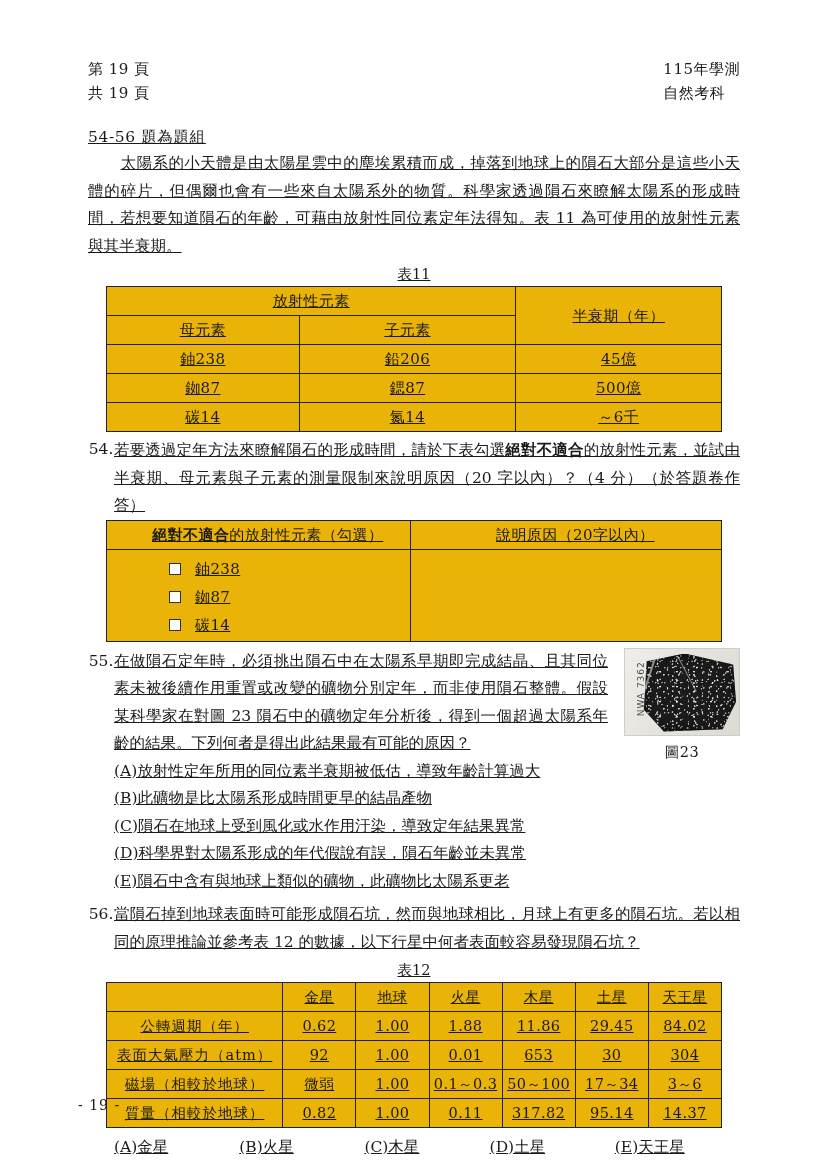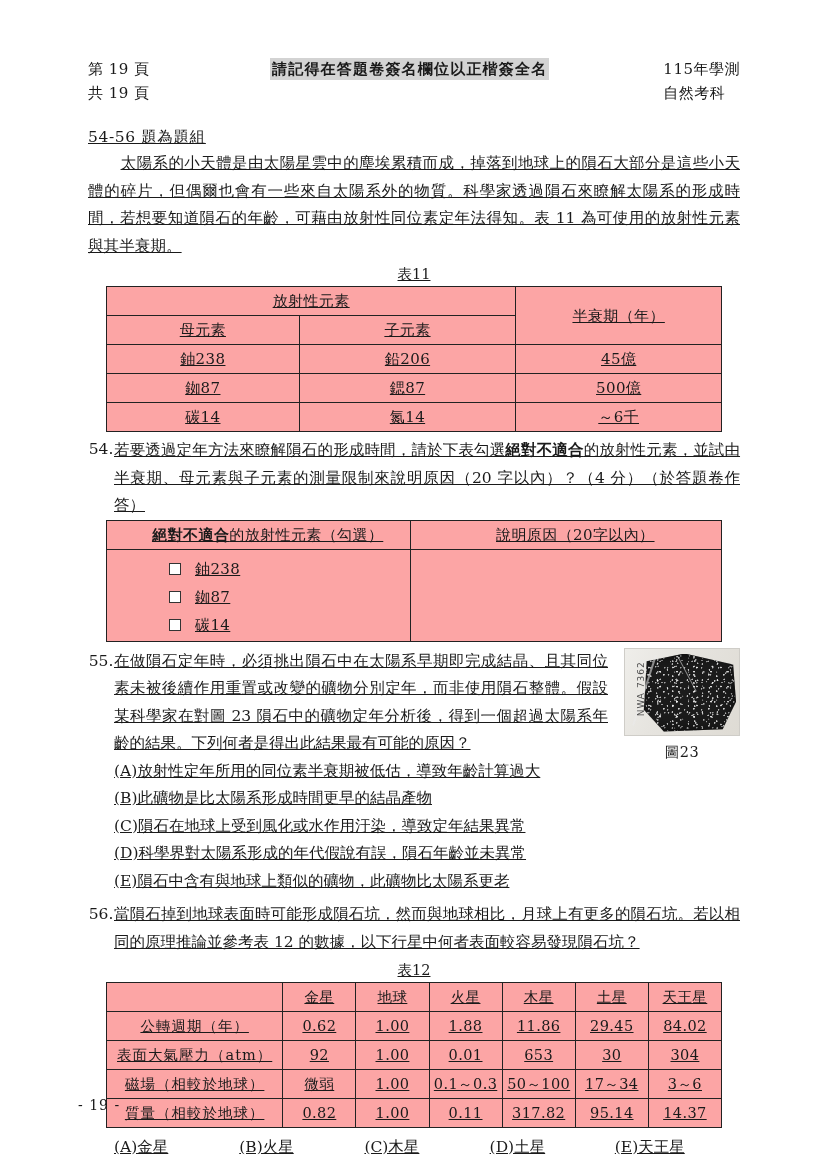--- a/index.html
+++ b/index.html
@@ -95,21 +95,21 @@
     font-size: 14.5px;
     line-height: 20px;
     margin: 4px 0 2px 0;
   }
 
   
   table.doc {
     border-collapse: collapse;
     font-size: 15px;
     margin: 0 auto;
-    background: #fca5a5;
+    background: #eab308;
   }
   table.doc td, table.doc th {
     border: 1px solid #222;
     padding: 2px 4px;
     text-align: center;
     font-weight: normal;
     line-height: 24px;
     letter-spacing: 0.4px;
   }
 
@@ -287,21 +287,20 @@
 </head>
 <body>
 
 <div class="page">
 
   <div class="pg-header">
     <div class="hdr-left">
       <div>第 19 頁</div>
       <div>共 19 頁</div>
     </div>
-    <div class="hdr-center">請記得在答題卷簽名欄位以正楷簽全名</div>
     <div class="hdr-right">
       <div>115年學測</div>
       <div>自然考科</div>
     </div>
   </div>
 
   <div class="content">
 
     <div class="group-title">54-56 題為題組</div>
 

